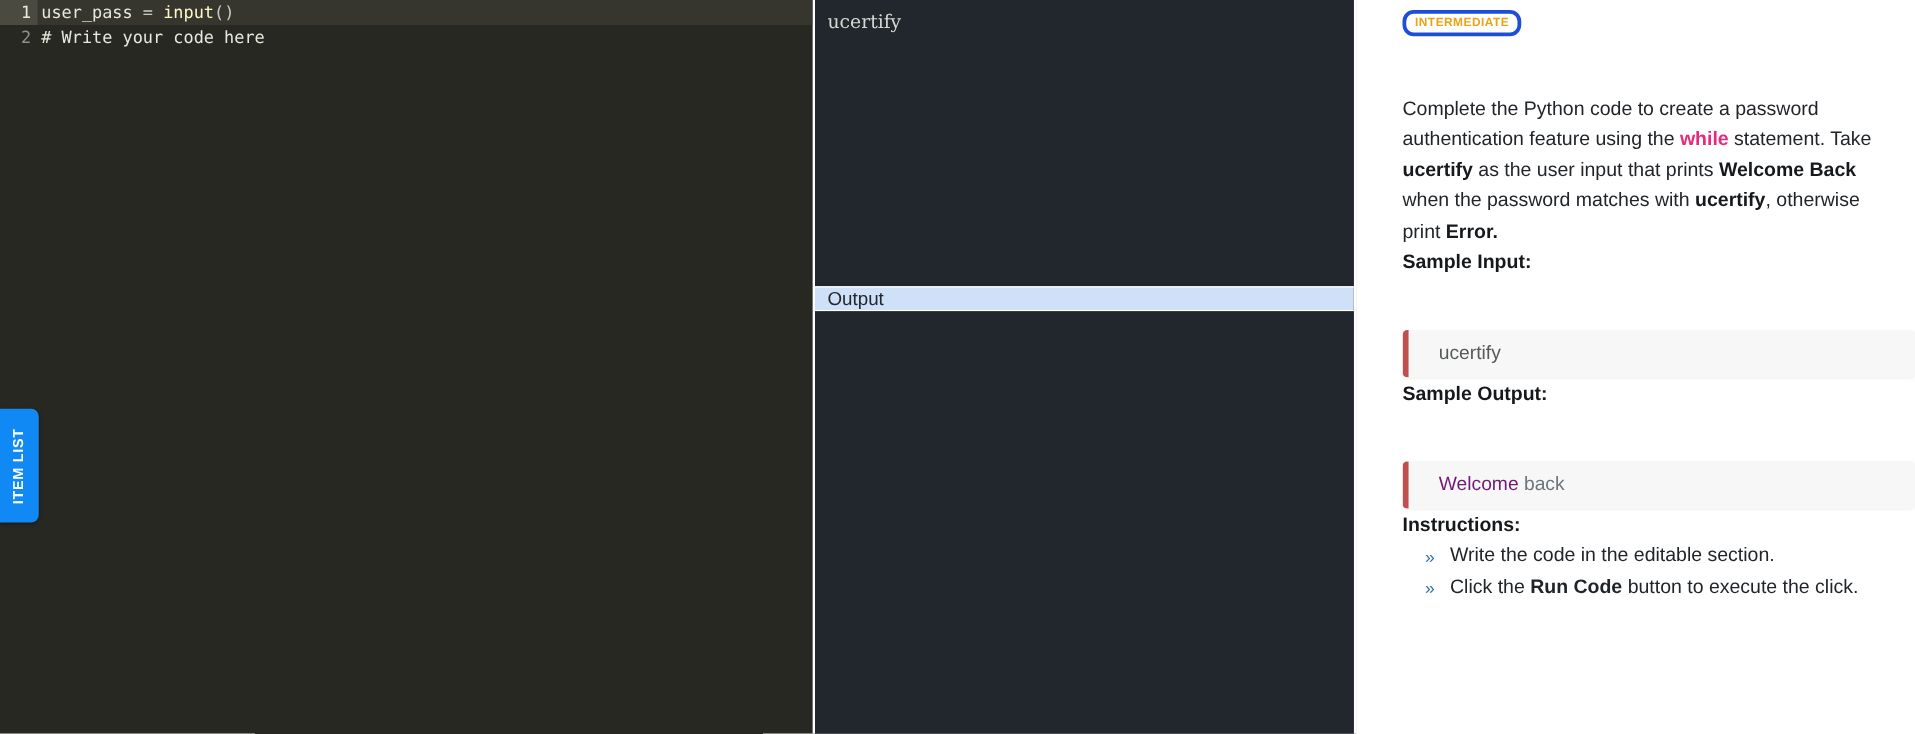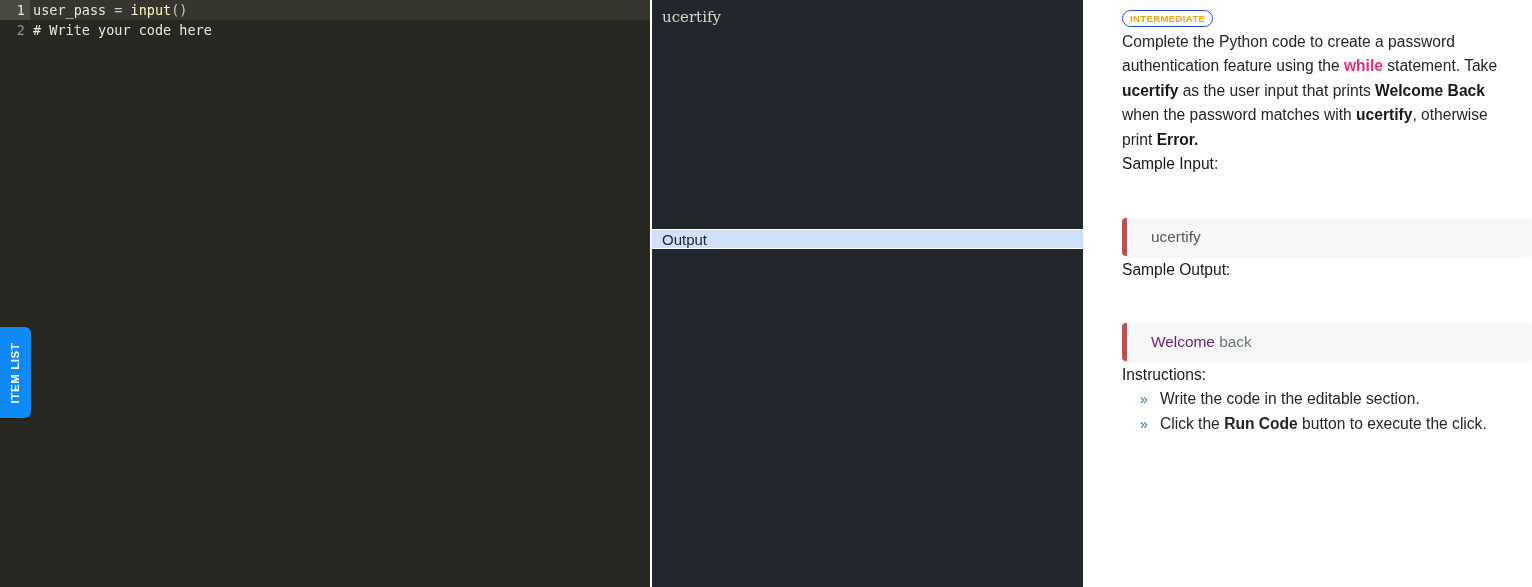--- a/index.html
+++ b/index.html
@@ -152,21 +152,21 @@
     height: 587px;
     background: #ffffff;
     padding: 8px 0 0 37px;
     box-sizing: border-box;
     overflow: hidden;
     color: #212529;
   }
 
   .badge {
     display: inline-block;
-    border: 1px solid #1d4ed8;
+    border: 3px solid #1d4ed8;
     color: #e8a317;
     border-radius: 9px;
     font-size: 9.5px;
     font-weight: bold;
     letter-spacing: .4px;
     padding: 2px 7px 2px 7px;
     line-height: 11px;
     margin-bottom: 3px;
   }
 
@@ -176,28 +176,29 @@
     color: #1b1f23;
     margin: 4px 0 8px 0;
     letter-spacing: -.2px;
   }
 
   .instr-body {
     font-size: 15.6px;
     line-height: 24.4px;
     color: #212529;
     max-width: 392px;
+    margin-top: 44px;
   }
   .instr-body b { font-weight: bold; color: #16191c; }
   .kw-while { color: #e8287b; font-weight: bold; }
 
   .label-strong {
     font-size: 15.6px;
     line-height: 24.4px;
-    font-weight: normal;
+    font-weight: bold;
     color: #16191c;
   }
 
   .code-block {
     position: relative;
     background: #f7f7f8;
     border-left: 5px solid #c0504d;
     border-radius: 4px;
     margin: 42px 0 0 0;
     padding: 9px 14px 9px 24px;

